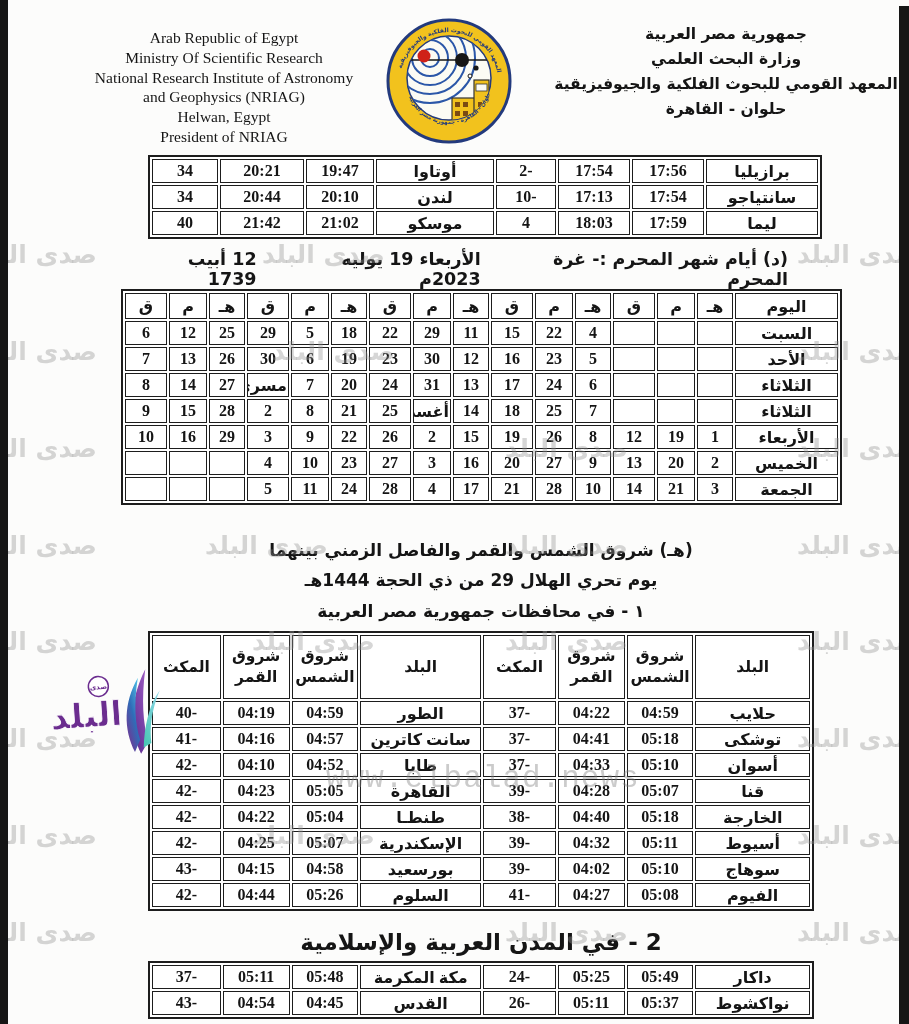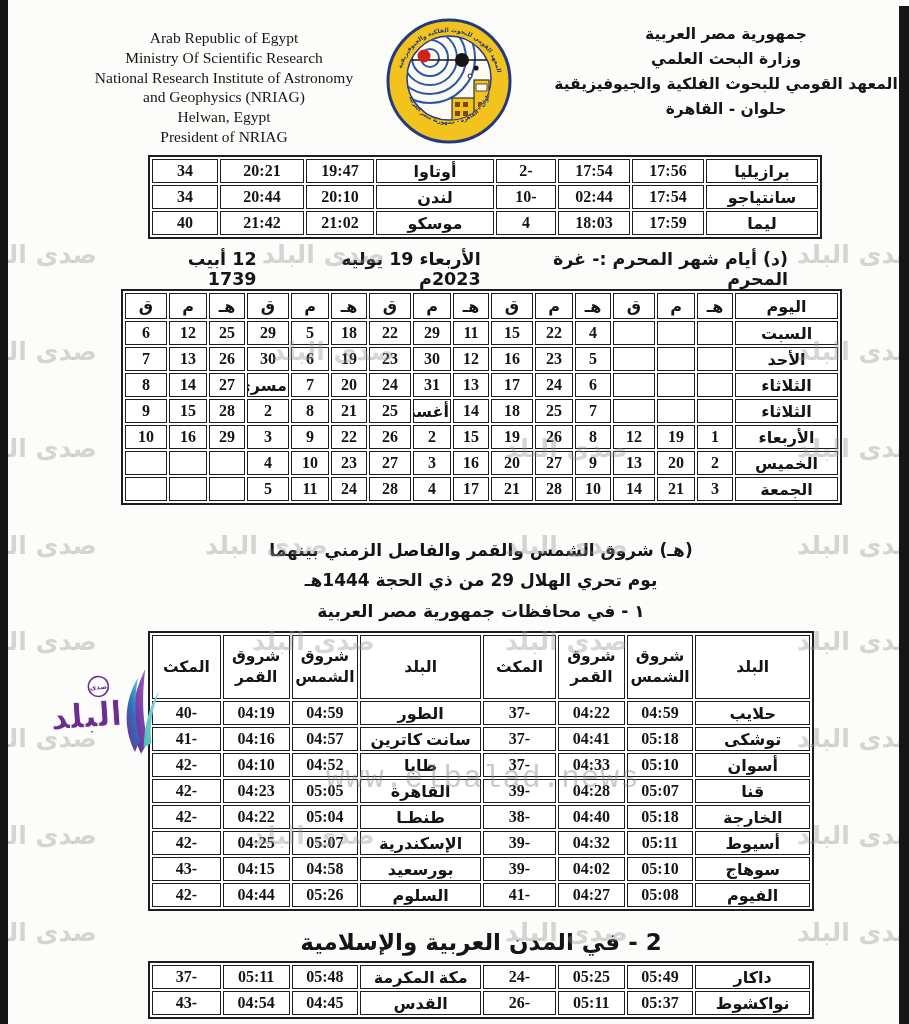--- a/index.html
+++ b/index.html
@@ -188,21 +188,21 @@
           <td>17:54</td>
           <td>-2</td>
           <td class="sm">أوتاوا</td>
           <td>19:47</td>
           <td>20:21</td>
           <td>34</td>
         </tr>
         <tr>
           <td>سانتياجو</td>
           <td>17:54</td>
-          <td>02:44</td>
+          <td>17:13</td>
           <td>-10</td>
           <td class="sm">لندن</td>
           <td>20:10</td>
           <td>20:44</td>
           <td>34</td>
         </tr>
         <tr>
           <td>ليما</td>
           <td>17:59</td>
           <td>18:03</td>

